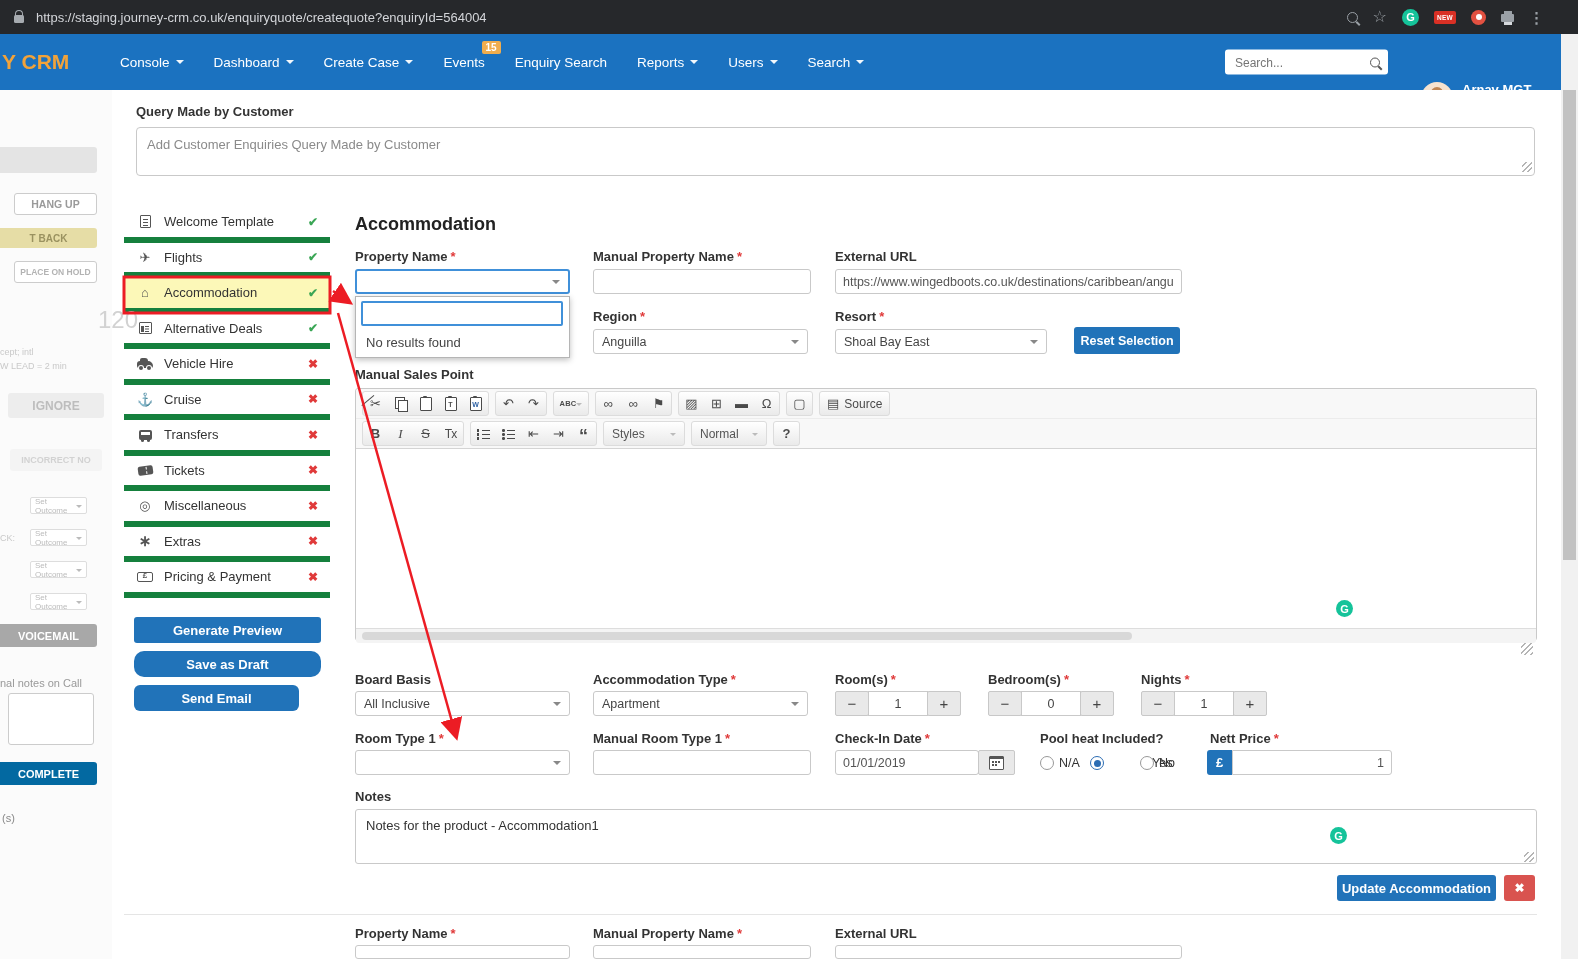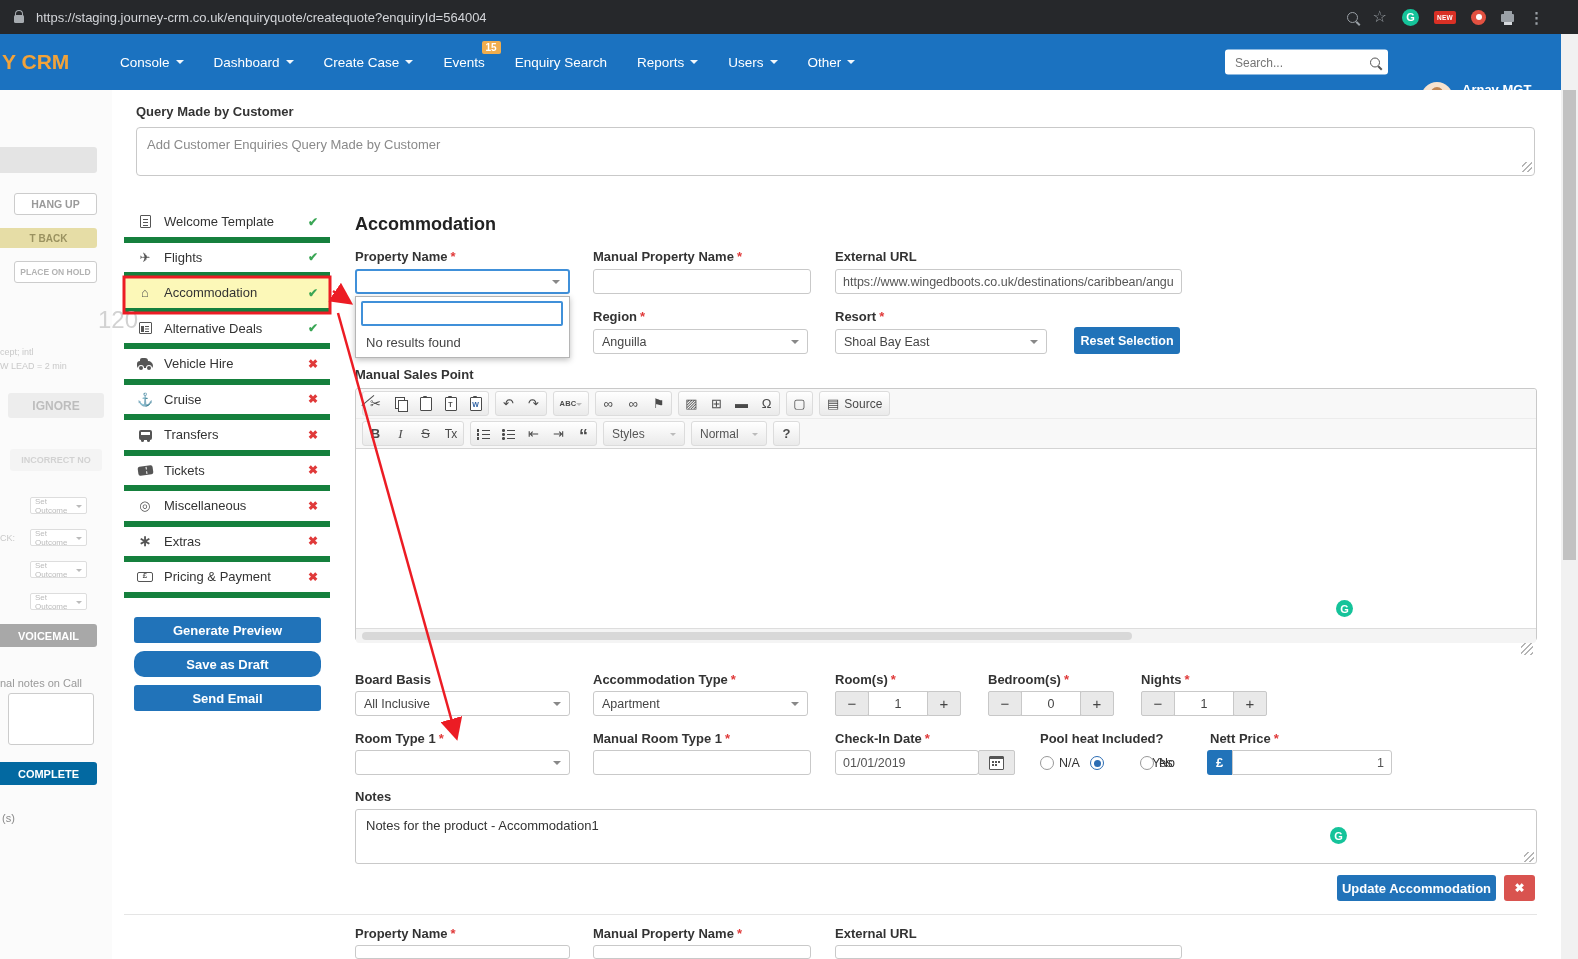--- a/index.html
+++ b/index.html
@@ -172,21 +172,21 @@
         </span>
       <span class="mitem">
           <span>Reports</span>
           <span class="cw"></span>
         </span>
       <span class="mitem">
           <span>Users</span>
           <span class="cw"></span>
         </span>
       <span class="mitem">
-          <span>Other</span>
+          <span>Search</span>
           <span class="cw"></span>
         </span>
     </div>
     <div class="nsearch">
       <input placeholder="Search..." style="">
       <span class="i-mag dark"></span>
     </div>
     <span class="i-avatar"></span>
     <span class="uname">Arnav MGT</span>
     <span class="urole">Agents</span>
@@ -298,21 +298,21 @@
           <span class="sricon">
             <span class="i-money"></span>
           </span>
           <span class="srlabel">Pricing &amp; Payment</span>
           <span class="st-no">✖</span>
         </div>
     </div>
 
     <div class="bprim" style="left:22px;top:527px;width:187px;height:26px;">Generate Preview</div>
     <div class="bprim" style="left:22px;top:561px;width:187px;height:26px;border-radius:10px;">Save as Draft</div>
-    <div class="bprim" style="left:22px;top:595px;width:187px;height:26px;">Send Email</div>
+    <div class="bprim" style="left:22px;top:595px;width:165px;height:26px;border-radius:6px;">Send Email</div>
 
     <div class="flabel" style="left:243px;top:124px;font-size:18px;color:#222;">Accommodation</div>
 
     <div class="flabel" style="left:243px;top:159px;"><span>Property Name</span><span class="req">*</span></div>
     <div class="flabel" style="left:481px;top:159px;"><span>Manual Property Name</span><span class="req">*</span></div>
     <div class="flabel" style="left:723px;top:159px;">External URL</div>
 
     <div class="sel focus" style="left:243px;top:179px;width:215px;height:25px;">
         <span></span>
         <span class="cg"></span>

